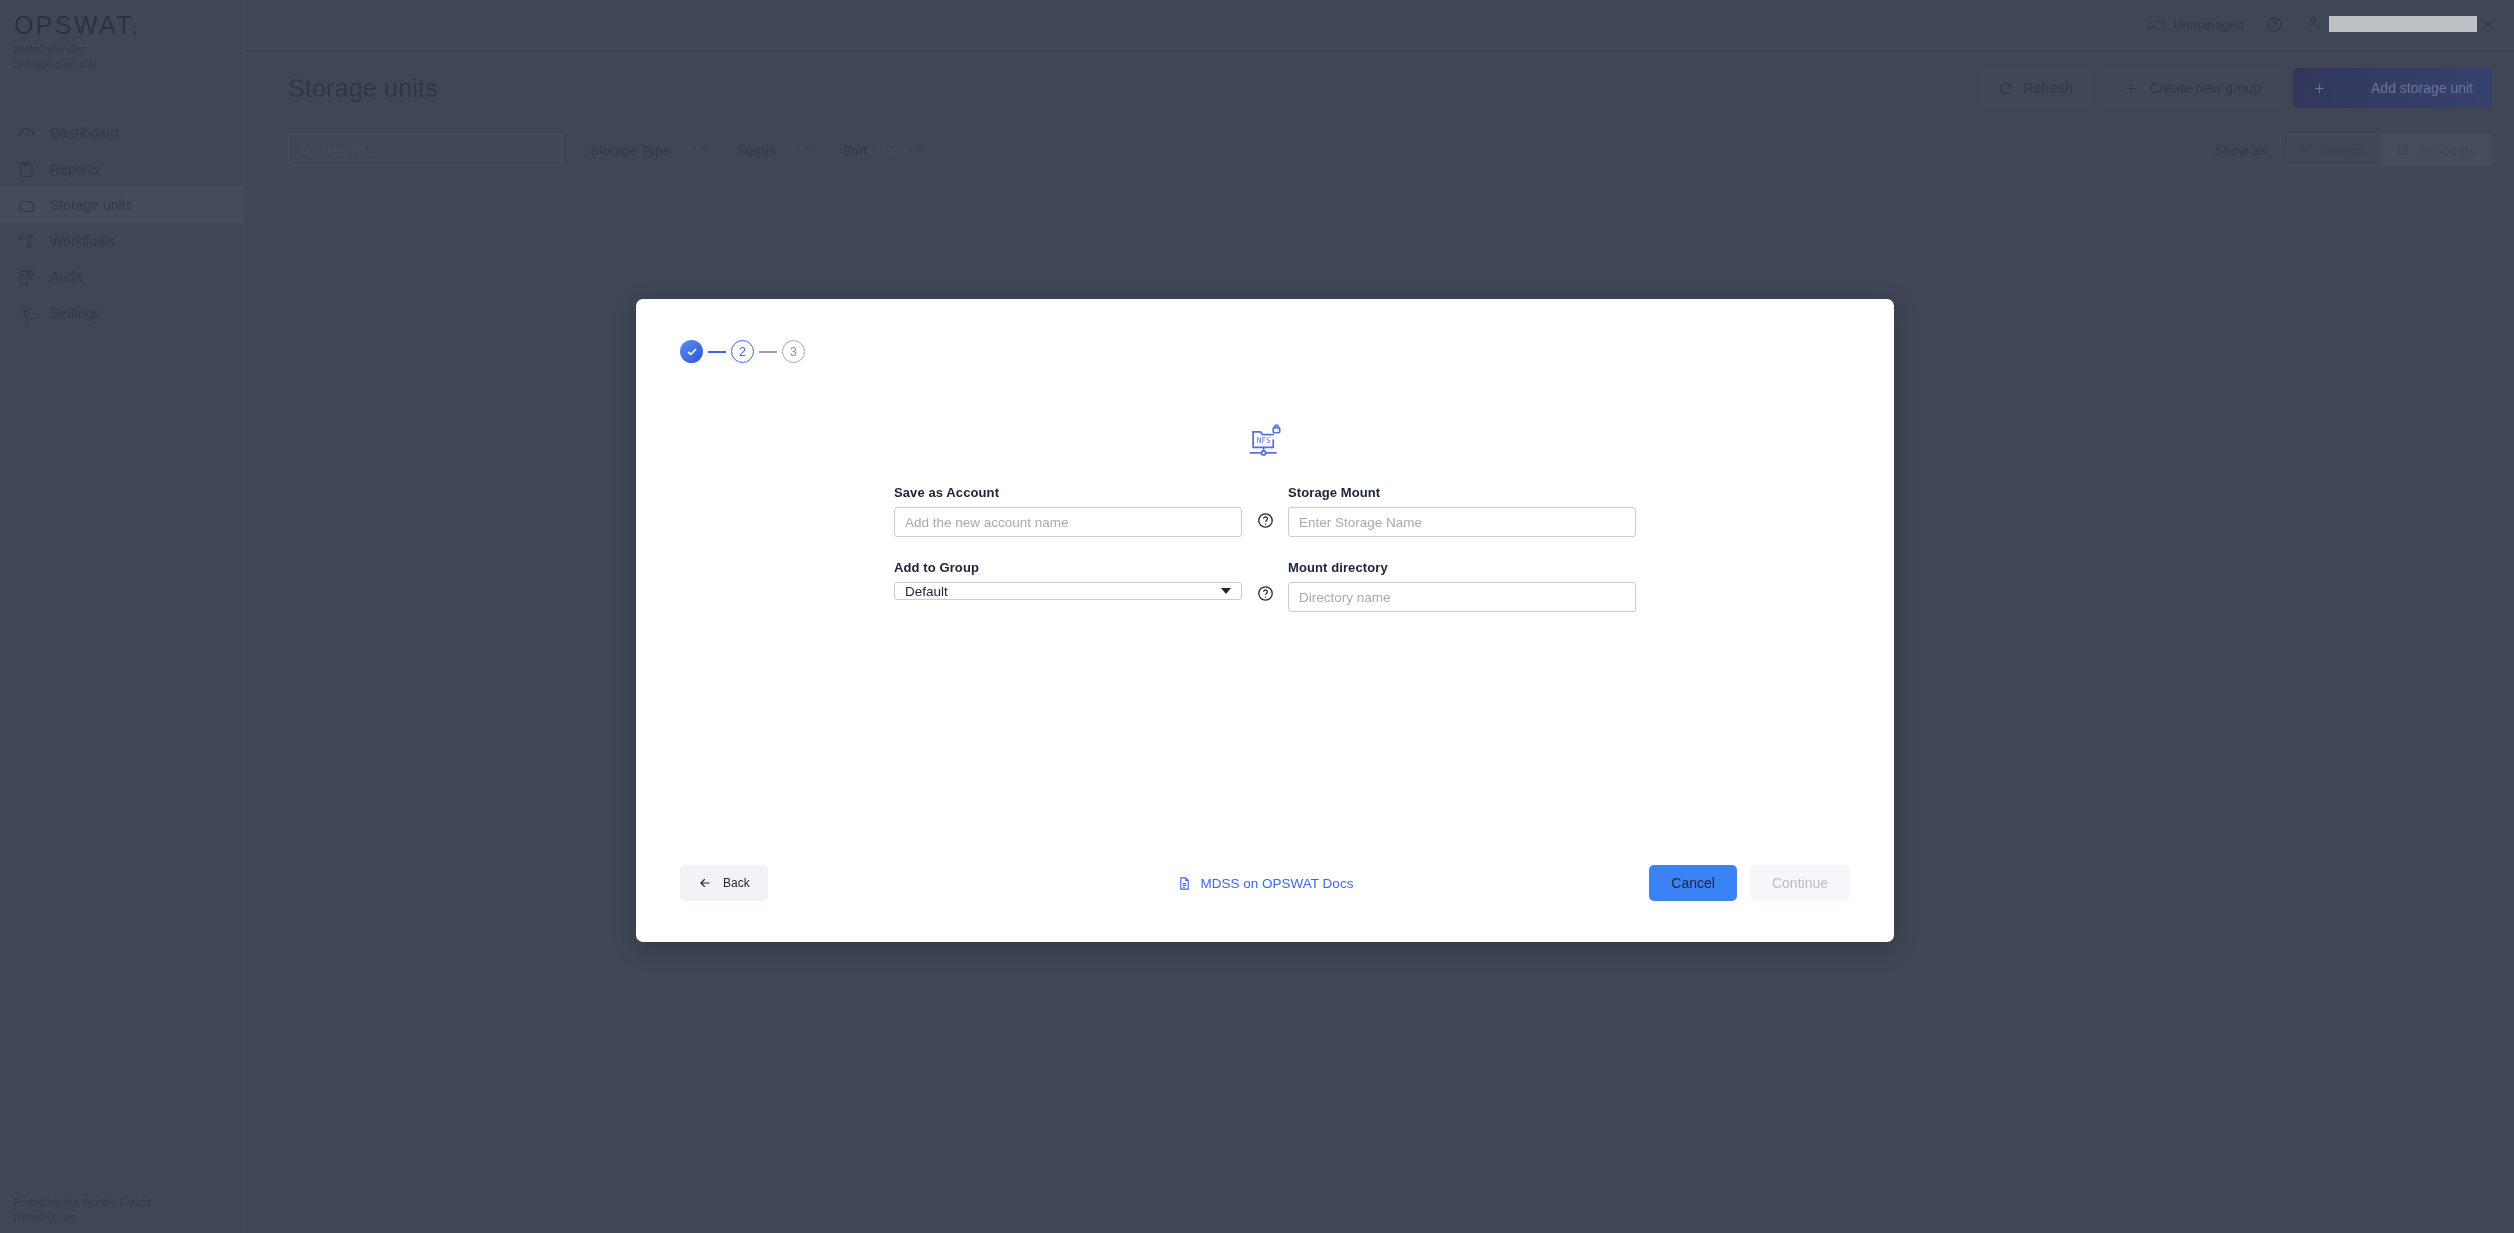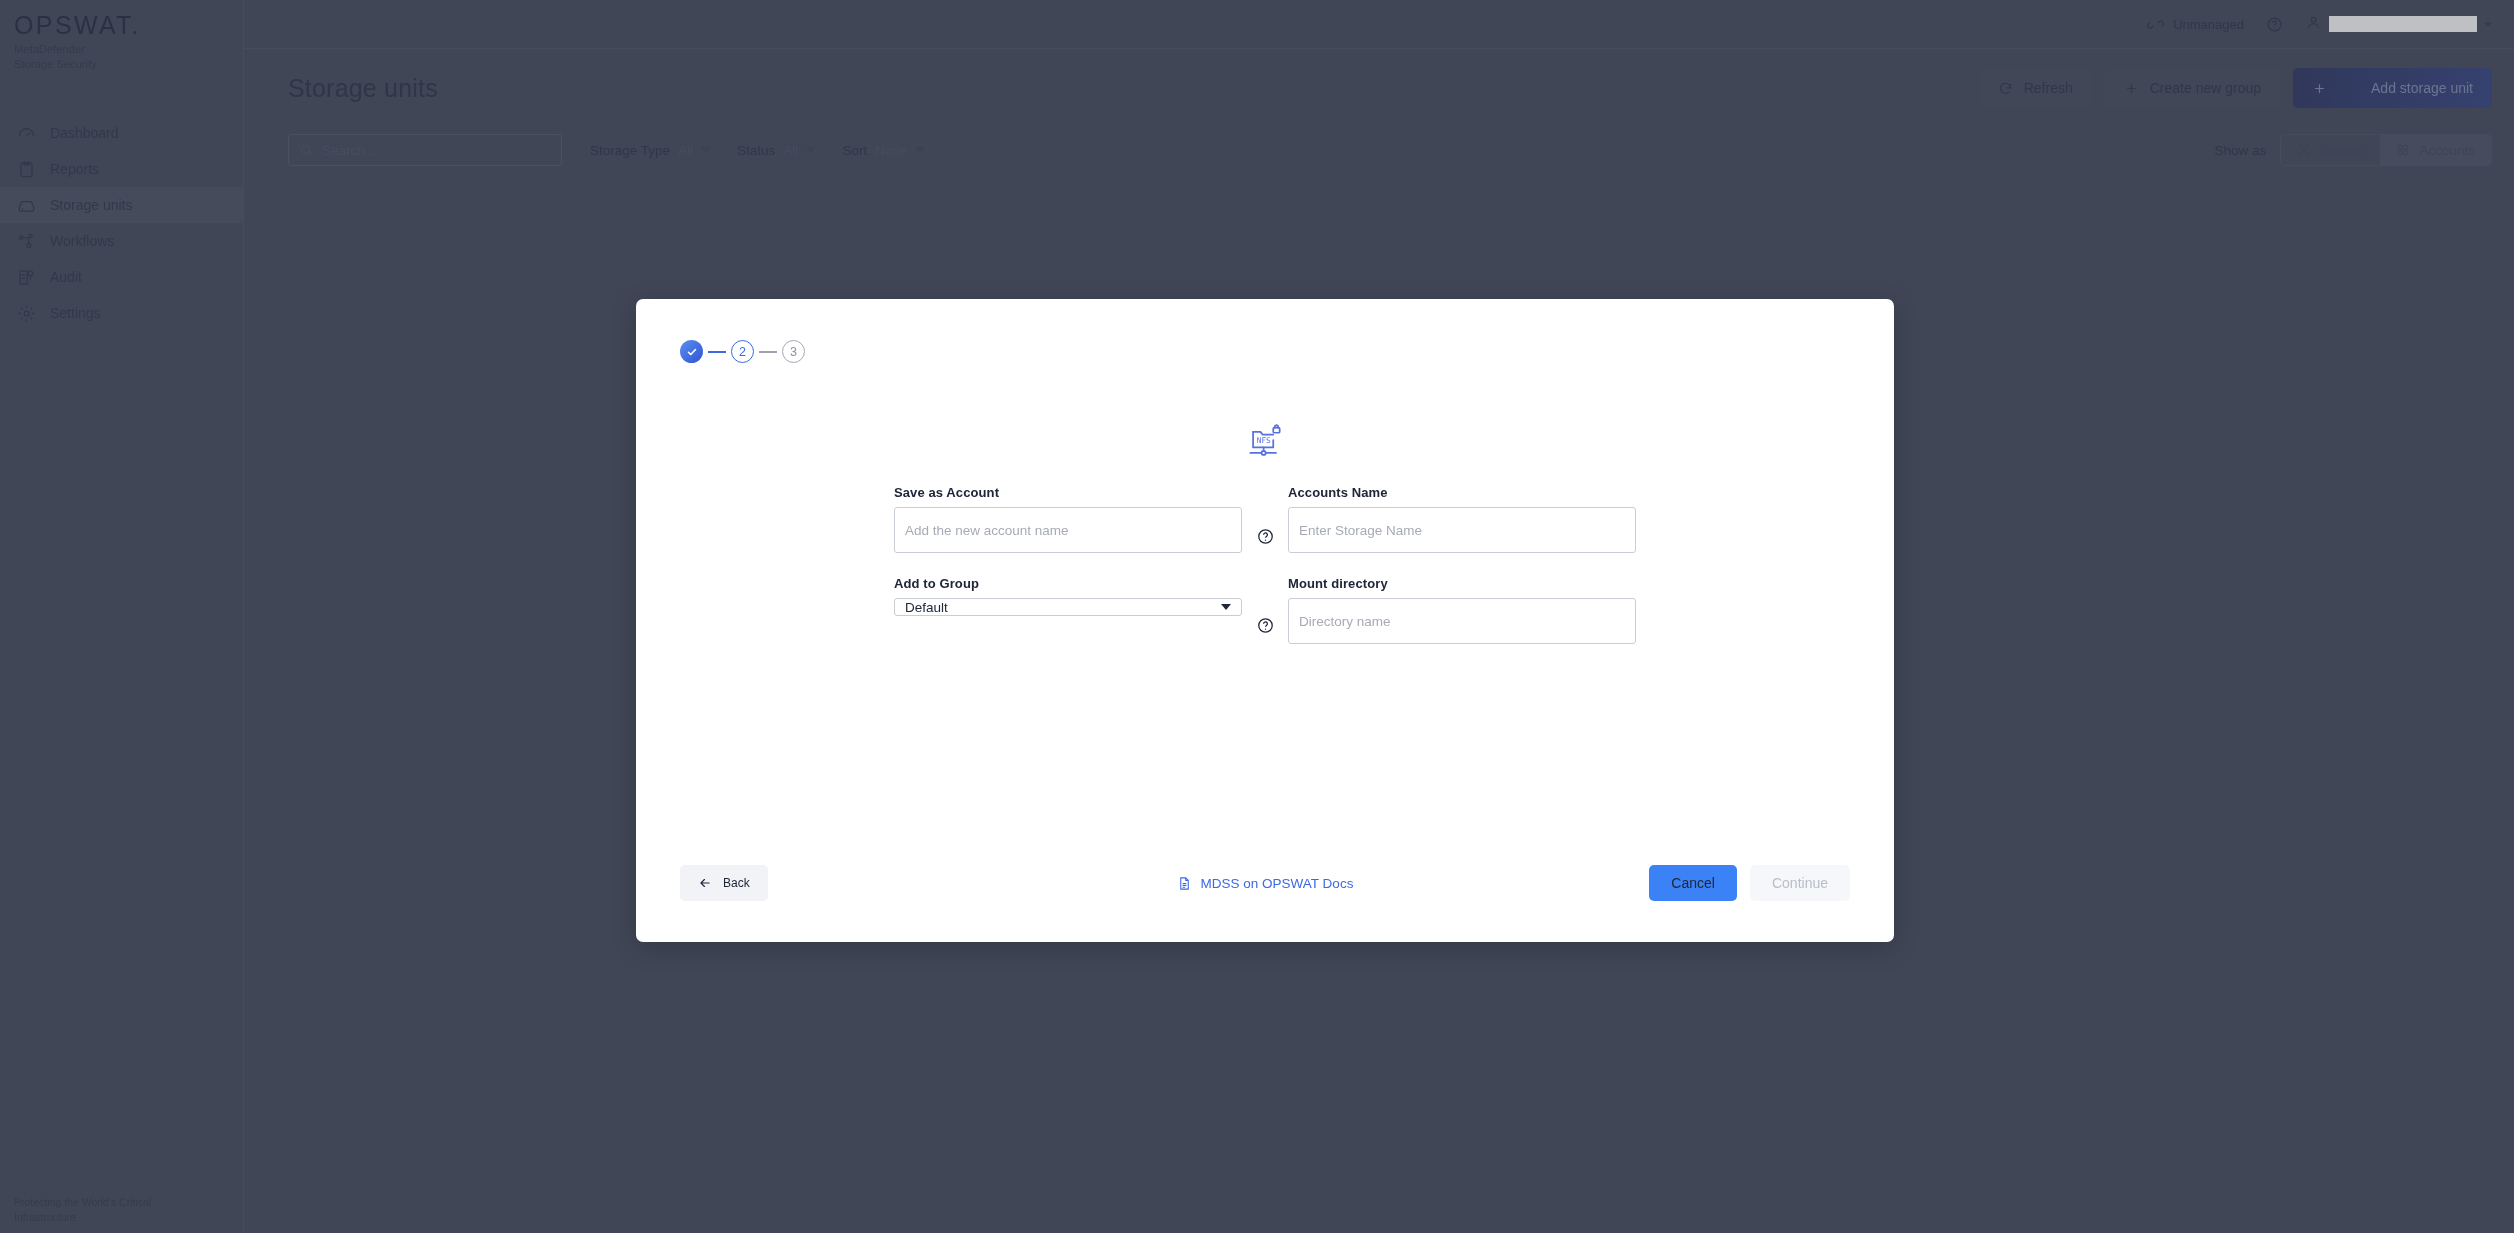--- a/index.html
+++ b/index.html
@@ -157,21 +157,21 @@
   .form {
     margin: 22px auto 0; width: 742px;
     display: grid; grid-template-columns: 348px 46px 348px;
     row-gap: 23px;
   }
   .field-label {
     font-size: 13px; color: #20263a; font-weight: bold;
     margin-bottom: 7px; letter-spacing: .1px;
   }
   .field-input {
-    width: 100%; height: 46px;
+    width: 100%; height: 30px;
     border: 1px solid #c9cdd6; border-radius: 3px;
     padding: 0 10px; font-size: 13.5px; color: #20263a;
     font-family: inherit; outline: none; background: #fff;
   }
   .field-input::placeholder { color: #a7abb5; }
   .field-select {
     width: 100%; height: 18px;
     border: 1px solid #c9cdd6; border-radius: 3px;
     padding: 0 10px; font-size: 13.5px; color: #20263a;
     font-family: inherit; outline: none; background: #fff;
@@ -456,21 +456,21 @@
         <div class="help-cell">
           <span>
             <svg viewBox="0 0 24 24" fill="none" stroke="#20263a" stroke-width="1.8">
                 <circle cx="12" cy="12" r="9.5"></circle>
                 <path d="M9.4 9.6a2.6 2.6 0 115.1.6c0 1.5-2.5 2-2.5 3.6"></path>
                 <circle cx="12" cy="17.2" r=".95" fill="#20263a" stroke="none"></circle>
               </svg>
           </span>
         </div>
         <div>
-          <div class="field-label">Accounts Name</div>
+          <div class="field-label">Storage Mount</div>
           <input class="field-input" value="" placeholder="Enter Storage Name" style="">
         </div>
 
         <div>
           <div class="field-label">Add to Group</div>
           <div class="field-select">
             <span>Default</span>
             <span class="select-caret"></span>
           </div>
         </div>

